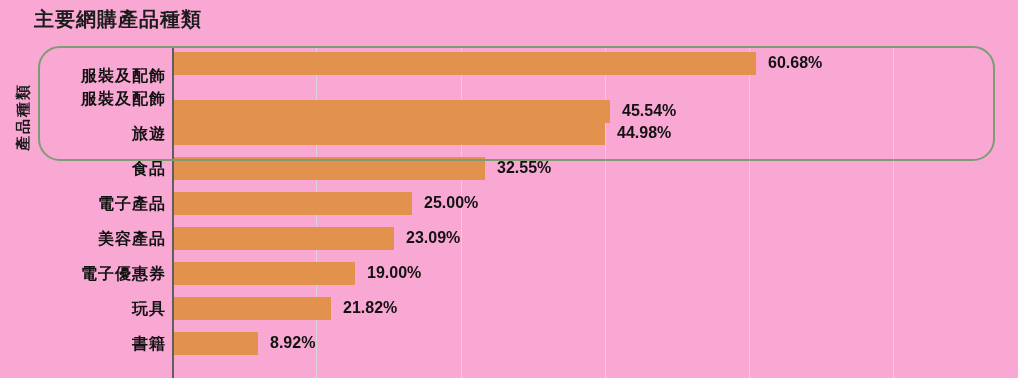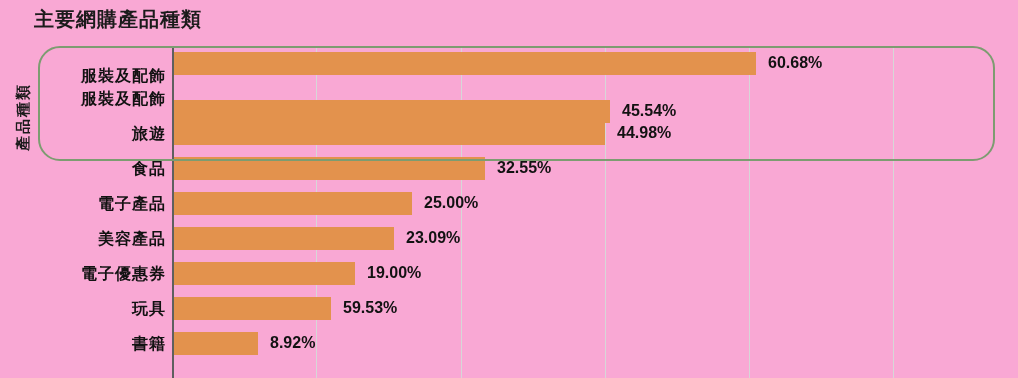--- a/index.html
+++ b/index.html
@@ -210,21 +210,21 @@
       <div class="bar-row" style="top: 175px;">
         <div class="bar" style="width: 222px; background: rgb(227, 146, 77);"></div>
         <div class="bar-value" style="left: 234px;">23.09%</div>
       </div>
       <div class="bar-row" style="top: 210px;">
         <div class="bar" style="width: 183px; background: rgb(227, 146, 77);"></div>
         <div class="bar-value" style="left: 195px;">19.00%</div>
       </div>
       <div class="bar-row" style="top: 245px;">
         <div class="bar" style="width: 159px; background: rgb(227, 146, 77);"></div>
-        <div class="bar-value" style="left: 171px;">59.53%</div>
+        <div class="bar-value" style="left: 171px;">21.82%</div>
       </div>
       <div class="bar-row" style="top: 280px;">
         <div class="bar" style="width: 86px; background: rgb(227, 146, 77);"></div>
         <div class="bar-value" style="left: 98px;">8.92%</div>
       </div>
     </div>
 
   <div id="axis-line"></div>
 
   <div id="highlight-box"></div>

